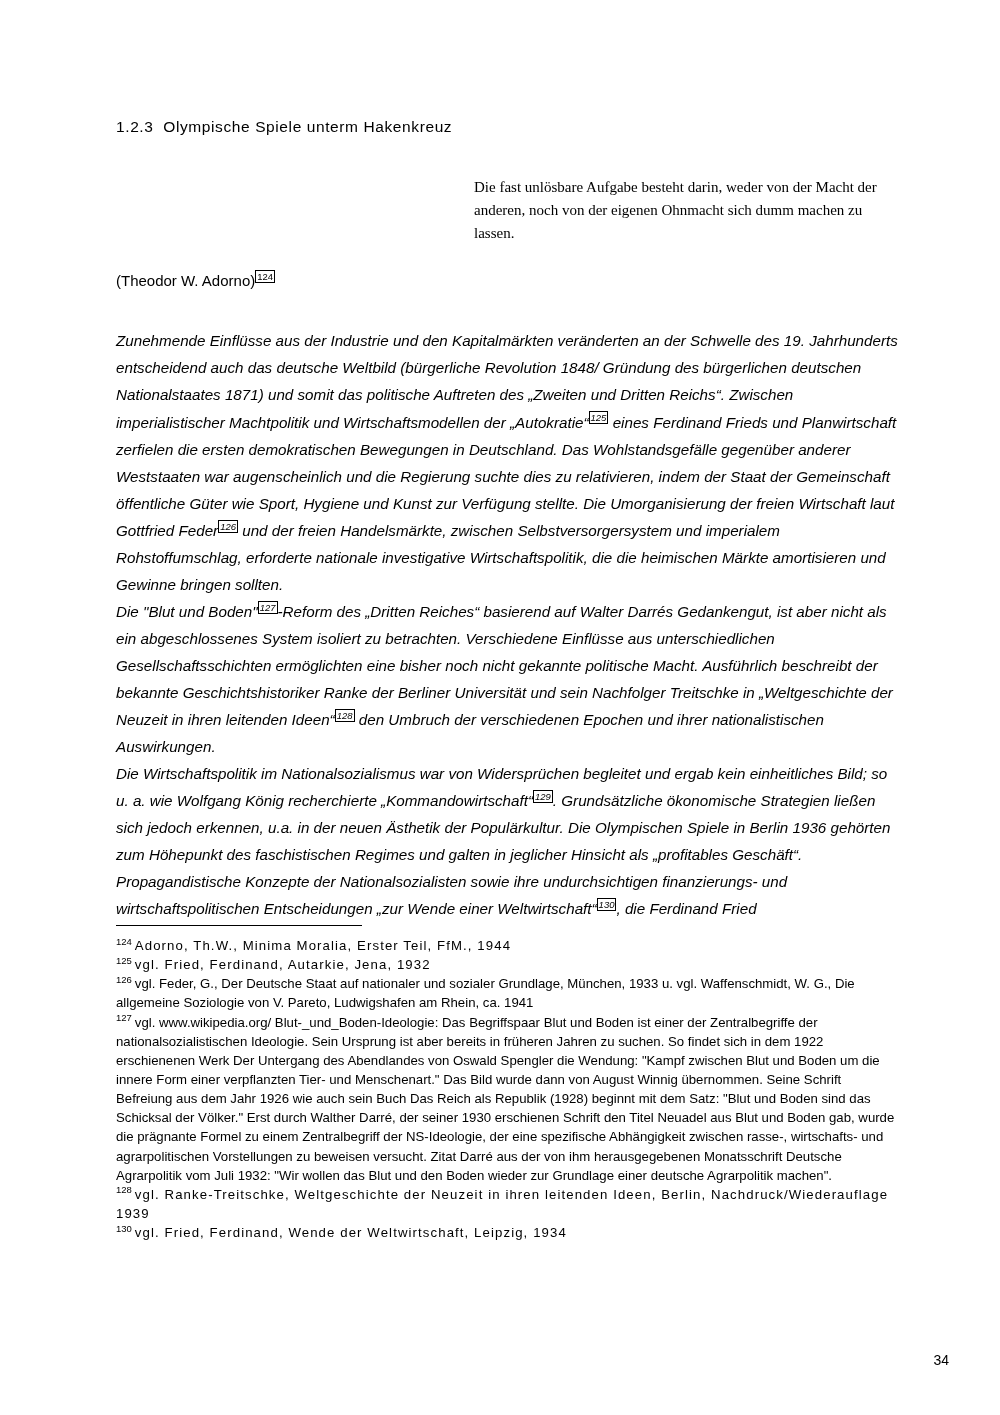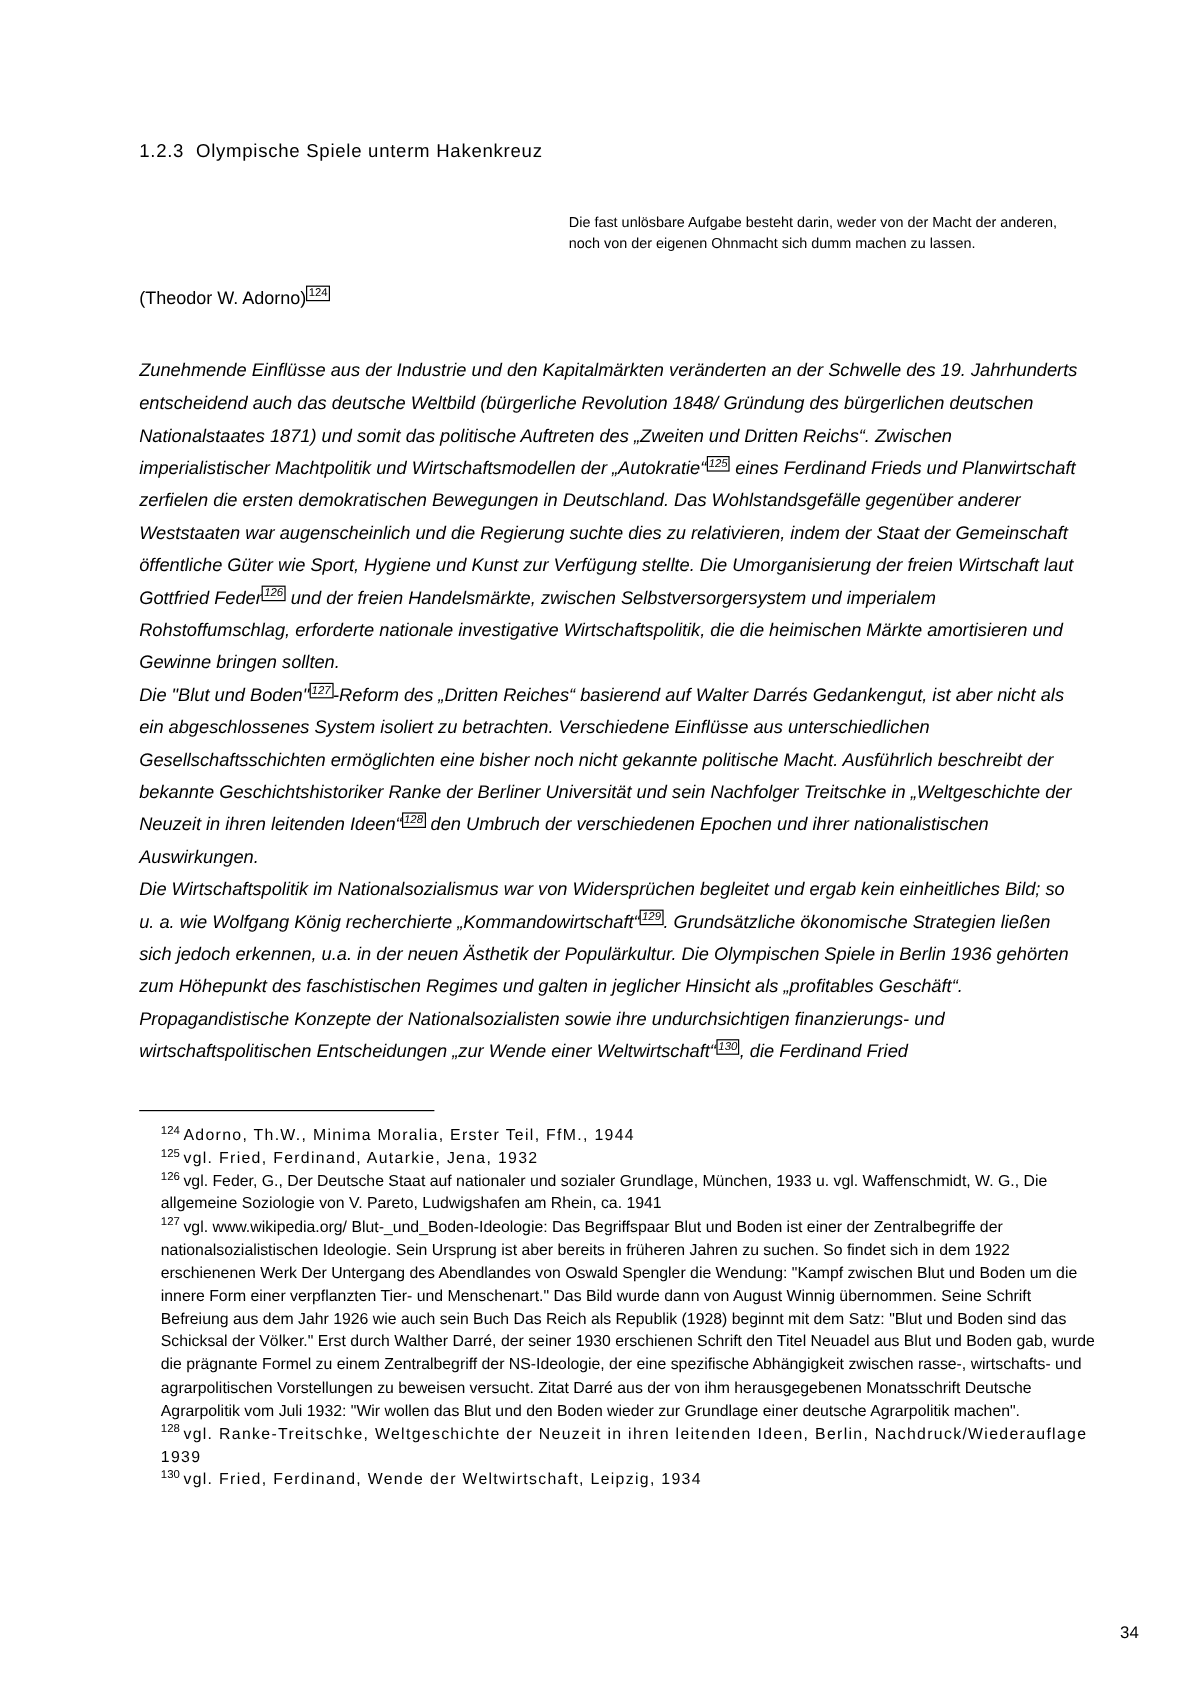--- a/index.html
+++ b/index.html
@@ -30,22 +30,23 @@
   }
   .heading {
     font-size: 15.5px;
     letter-spacing: 0.6px;
     margin-bottom: 40px;
     white-space: pre;
   }
   .quote-block {
     margin-left: 358px;
     width: 426px;
-    font-size: 12px;
+    font-size: 15px;
     line-height: 1.52;
+    font-family: Liberation Serif, serif;
   }
   .quote-attrib {
     margin-top: 26px;
     font-size: 15px;
     position: relative;
     padding-right: 4px;
   }
   .body-text {
     margin-top: 38px;
     font-size: 15.2px;
@@ -74,21 +75,20 @@
     width: 246px;
     border-top: 1px solid #000;
   }
   .footnotes {
     position: absolute;
     left: 116px;
     top: 936px;
     width: 784px;
     font-size: 13.2px;
     line-height: 1.45;
-    margin-left: 18px;
   }
   .footnotes .fnline {
     margin: 0 0 0 0;
   }
   .footnotes sup {
     font-size: 9.5px;
     vertical-align: super;
     line-height: 0;
     margin-right: 3px;
   }

